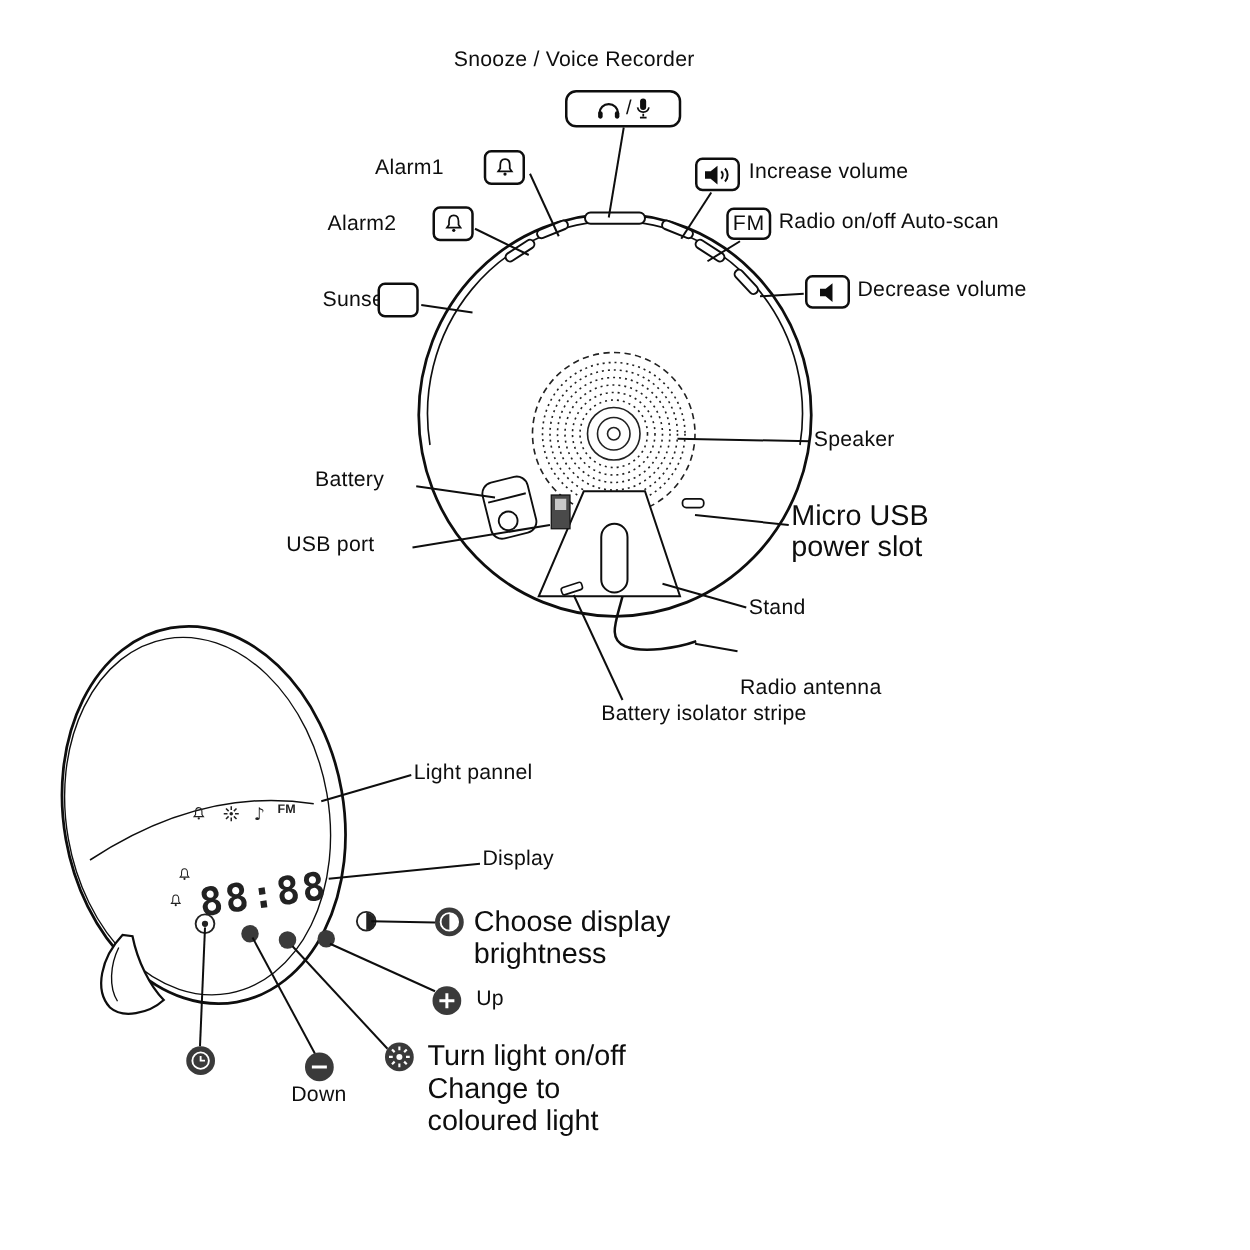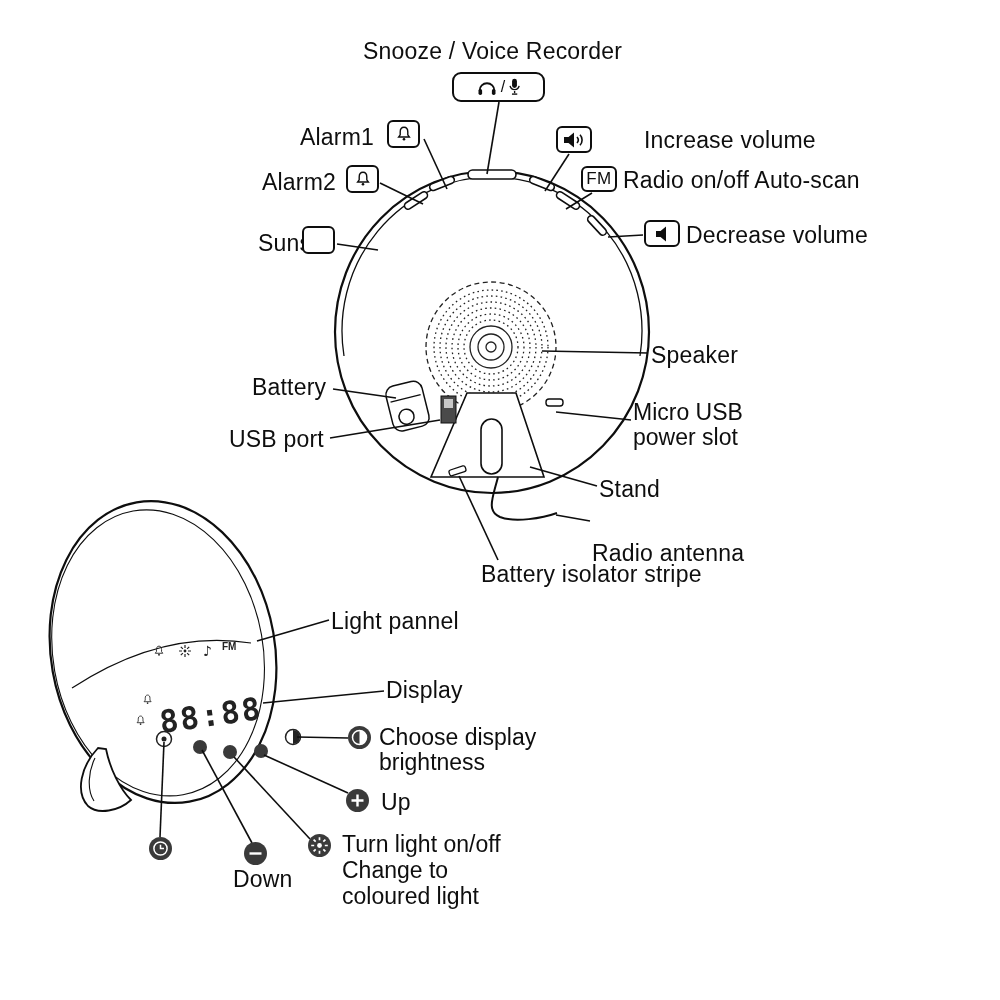--- a/index.html
+++ b/index.html
@@ -2,21 +2,21 @@
 <html><head>
 <meta charset="utf-8">
 <style>
   * { margin:0; padding:0; box-sizing:border-box; }
   html,body { background:#ffffff; }
   .page {
     position:relative; width:1000px; height:1000px; background:#fff;
     font-family:"Liberation Sans", sans-serif; color:#0e0e0e; overflow:hidden;
   }
   svg.layer { position:absolute; left:0; top:0; }
-  .lbl { position:absolute; font-size:23px; white-space:nowrap; letter-spacing:0.2px; }
+  .lbl { position:absolute; font-size:17px; white-space:nowrap; letter-spacing:0.2px; }
   .ml { position:absolute; font-size:23px; line-height:25px; white-space:nowrap; }
   .iconbox {
     position:absolute; border:2px solid #0e0e0e; border-radius:6px; background:#fff;
     display:flex; align-items:center; justify-content:center; gap:3px;
   }
   .fm-text { font-size:17px; font-weight:normal; letter-spacing:0.5px; }
   .cbtn {
     position:absolute; width:23px; height:23px; border-radius:50%;
     background:#3a3a3a; display:flex; align-items:center; justify-content:center;
   }
@@ -188,21 +188,21 @@
     </svg>
   </div>
 
   <div class="iconbox" style="left:556px; top:126px; width:36px; height:27px;">
     <svg width="26" height="20" viewBox="0 0 24 20">
       <polygon points="2,7 6.5,7 12,2.5 12,17.5 6.5,13 2,13" fill="#0e0e0e"></polygon>
       <path d="M15,7 A4.5,4.5 0 0 1 15,13" stroke="#0e0e0e" stroke-width="1.6" fill="none"></path>
       <path d="M18,4.8 A7.5,7.5 0 0 1 18,15.2" stroke="#0e0e0e" stroke-width="1.6" fill="none"></path>
     </svg>
   </div>
-  <div class="lbl" style="left:599px; top:127px;margin-left:45px;">Increase volume</div>
+  <div class="lbl" style="left:599px; top:127px;">Increase volume</div>
 
   <div class="iconbox" style="left:581px; top:166px; width:36px; height:26px;">
     <span class="fm-text">FM</span>
   </div>
   <div class="lbl" style="left:623px; top:167px;">Radio on/off Auto-scan</div>
 
   <div class="iconbox" style="left:644px; top:220px; width:36px; height:27px;">
     <svg width="22" height="20" viewBox="0 0 20 20">
       <polygon points="4,7 8.5,7 14,2.5 14,17.5 8.5,13 4,13" fill="#0e0e0e"></polygon>
     </svg>

